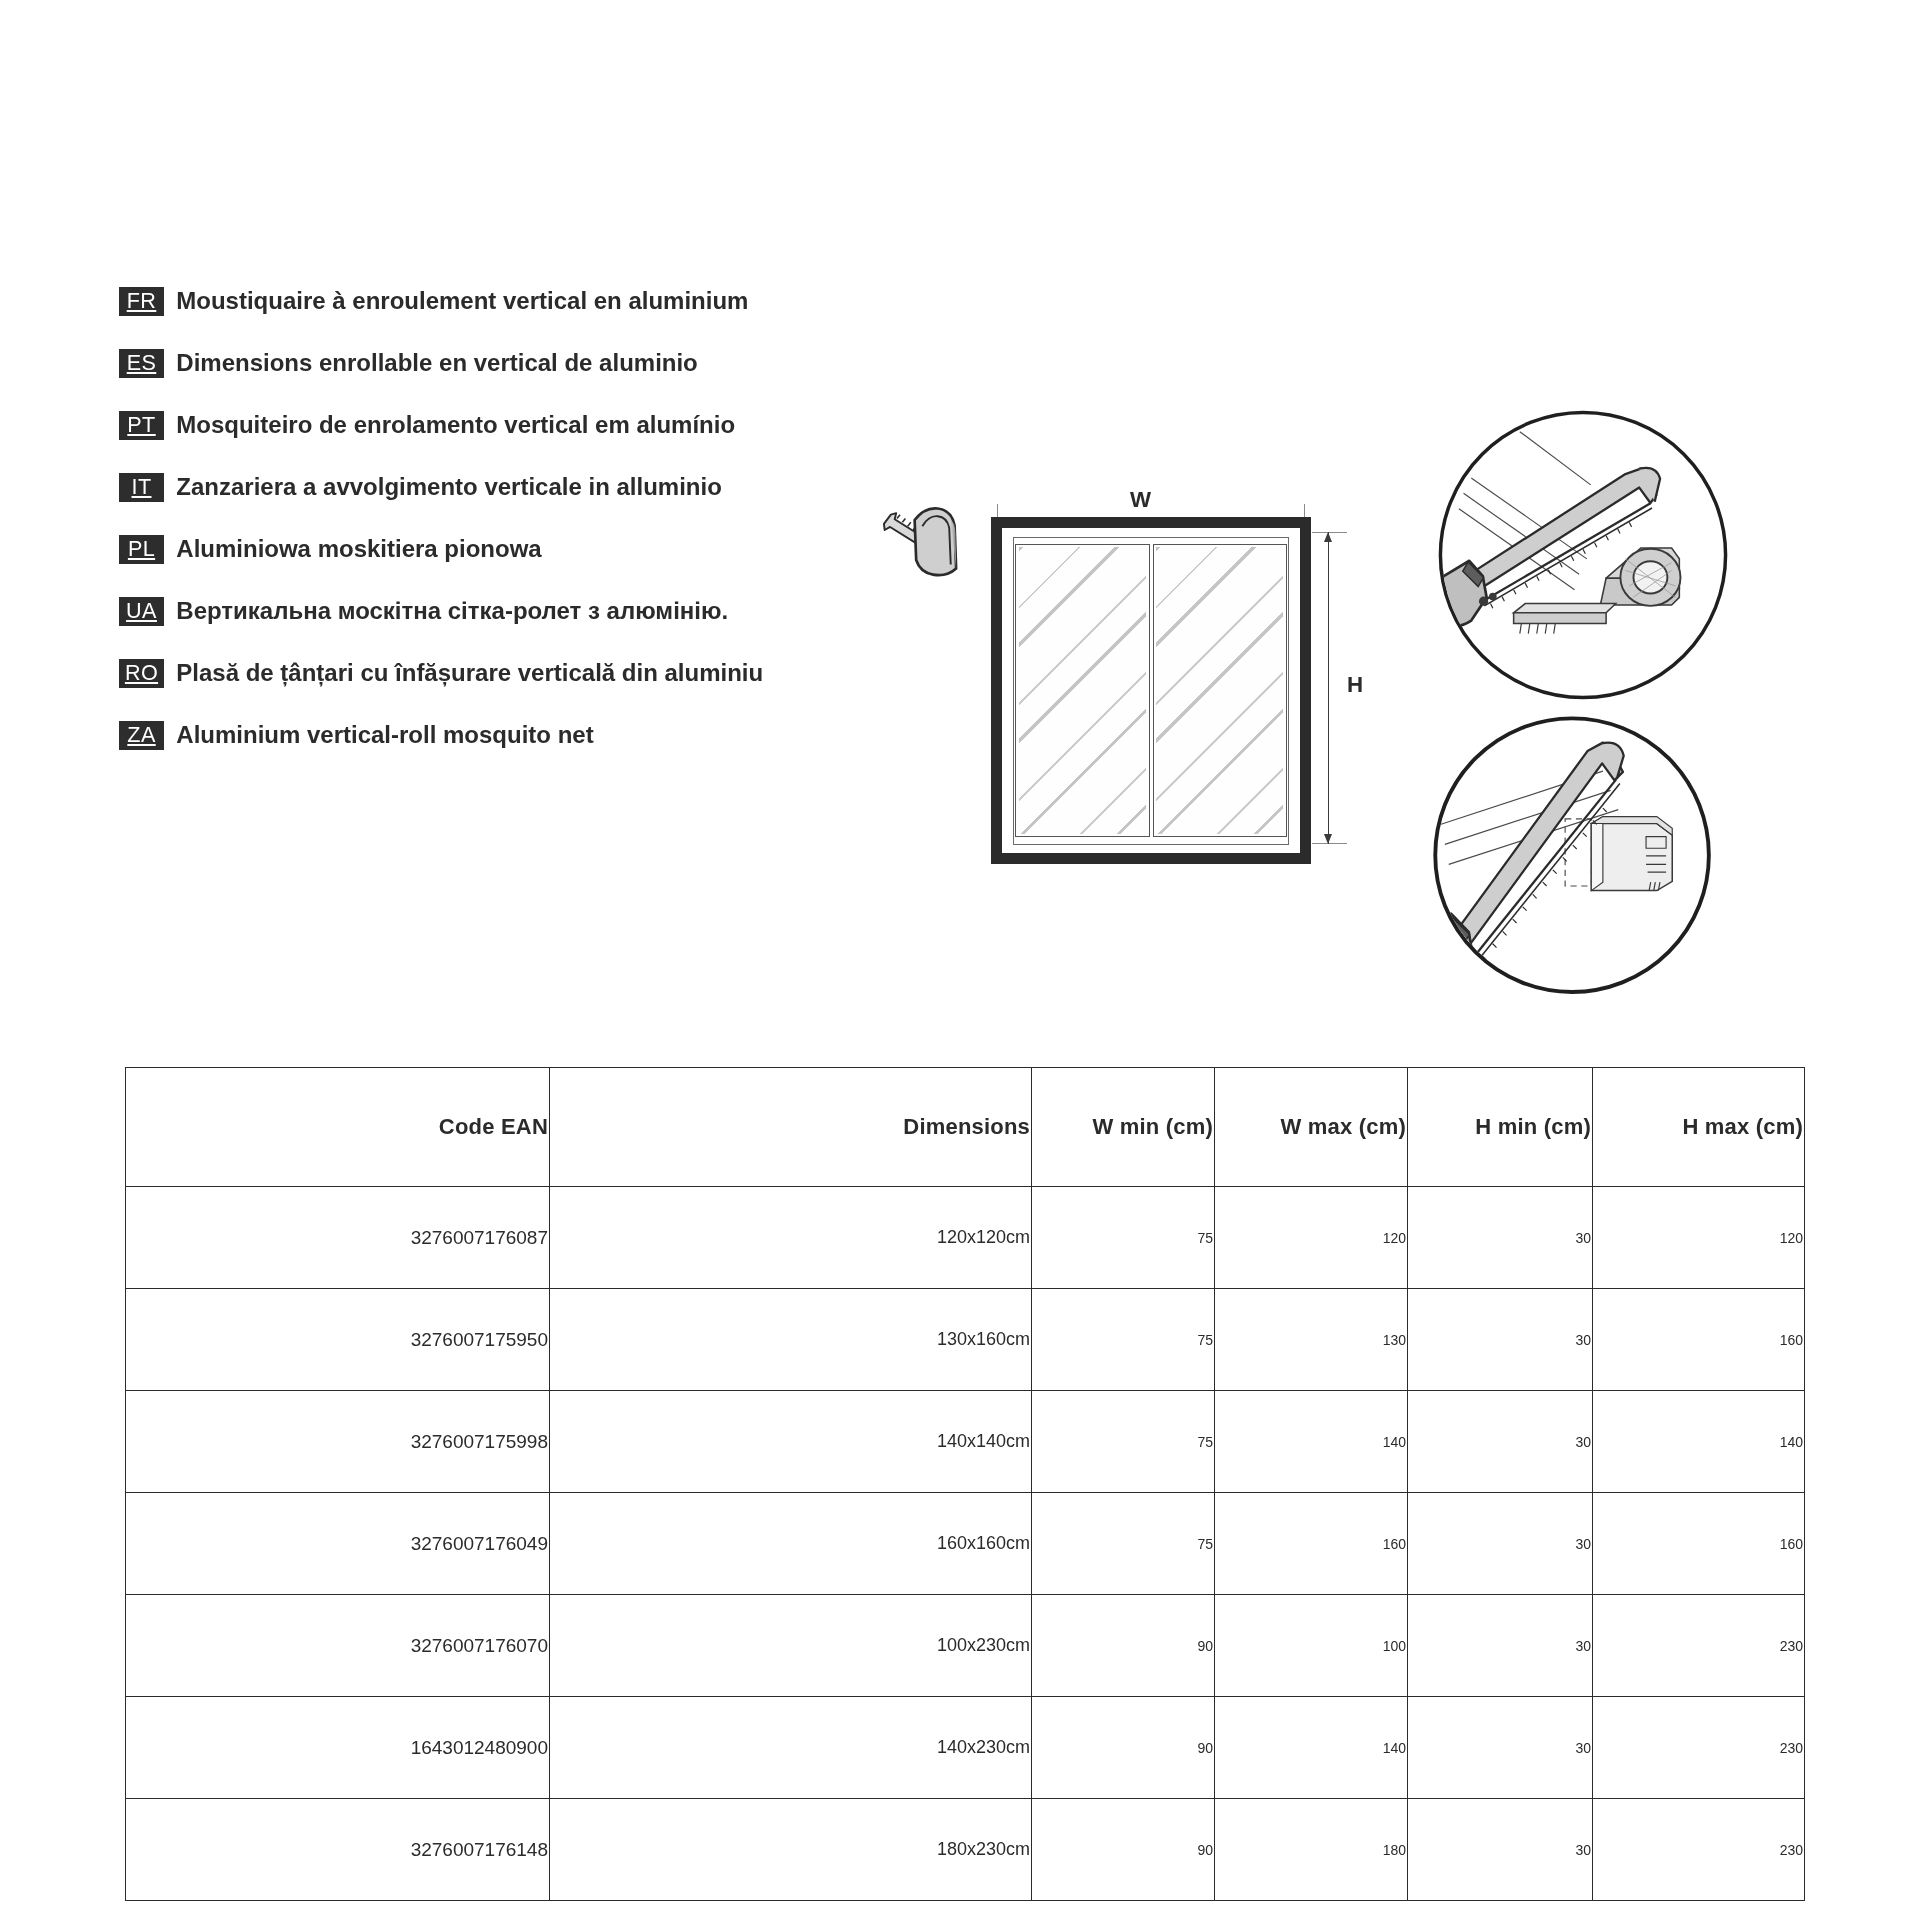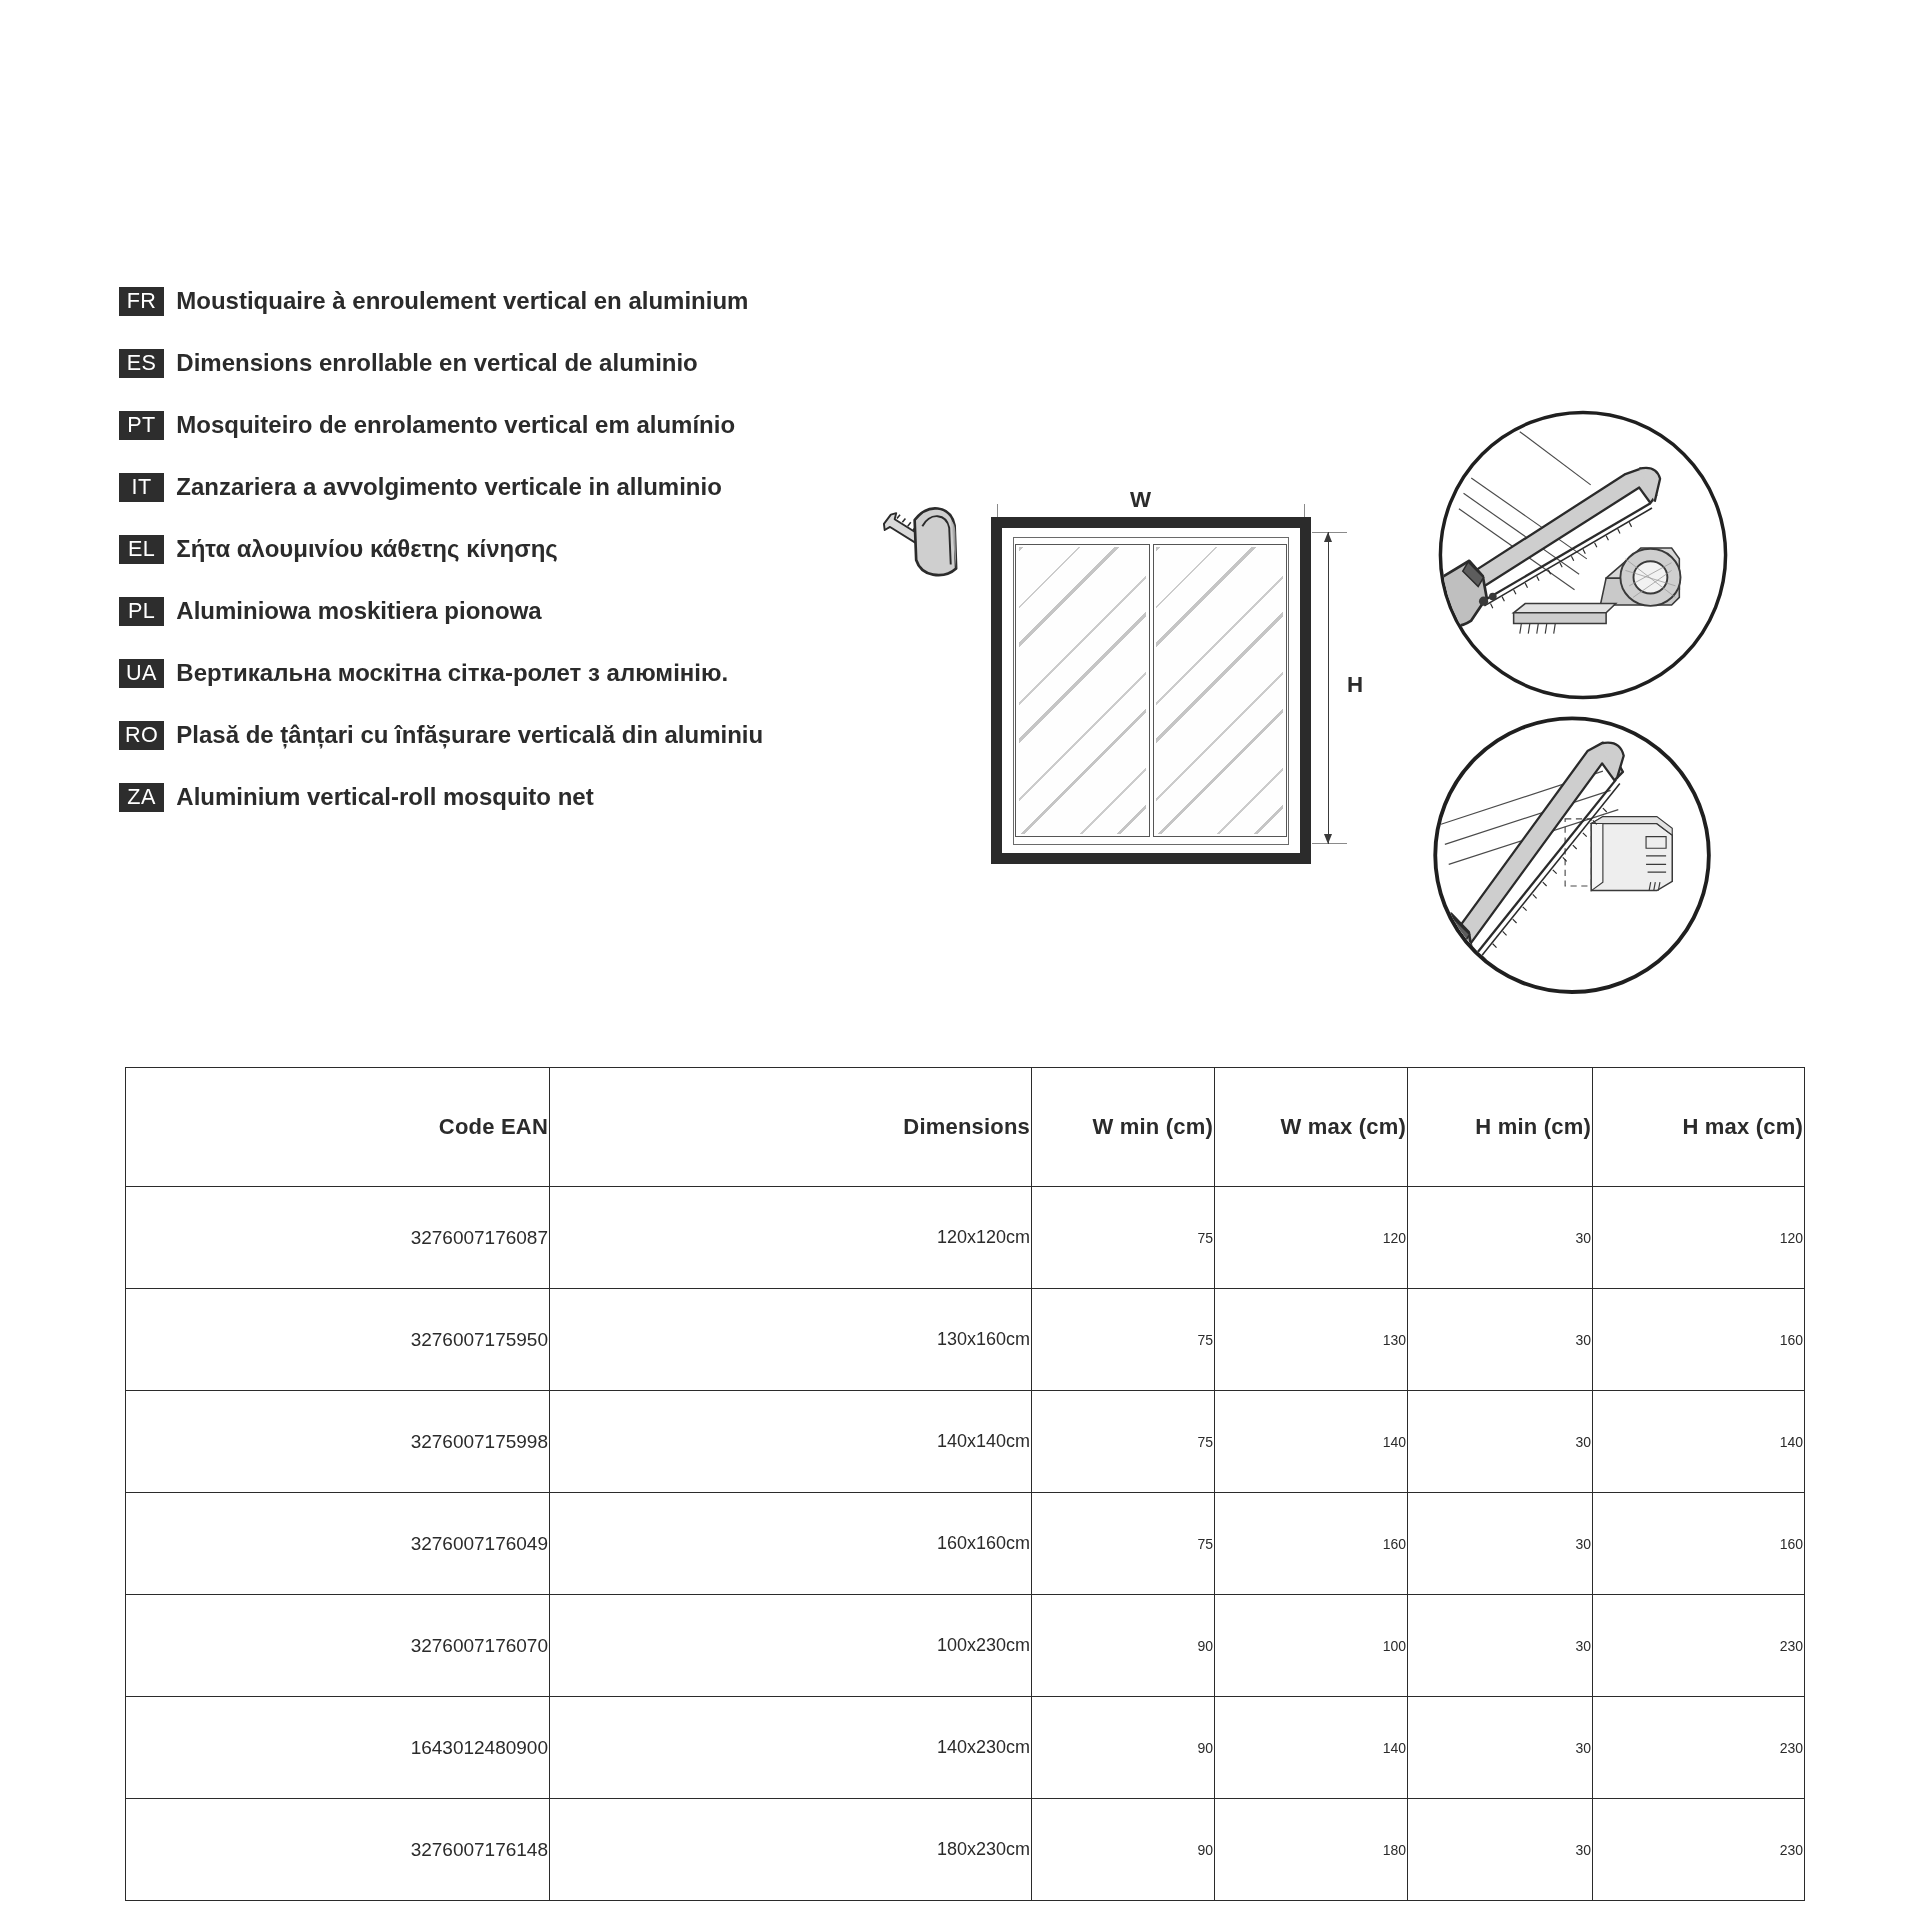--- a/index.html
+++ b/index.html
@@ -34,20 +34,21 @@
     background: #2d2d2d;
     color: #ffffff;
     display: flex;
     align-items: center;
     justify-content: center;
     font-size: 21.6px;
     font-weight: 400;
     letter-spacing: 0.4px;
     flex: 0 0 auto;
     line-height: 1;
+    text-decoration: underline;
   }
   .lang-text {
     margin-left: 12.3px;
     font-size: 24px;
     font-weight: 700;
     color: #2b2b2b;
     white-space: nowrap;
     line-height: 1;
   }
 
@@ -229,24 +230,20 @@
       <div class="lang-badge">ES</div>
       <div class="lang-text">Dimensions enrollable en vertical de aluminio</div>
     </div>
     <div class="lang-row">
       <div class="lang-badge">PT</div>
       <div class="lang-text">Mosquiteiro de enrolamento vertical em alumínio</div>
     </div>
     <div class="lang-row">
       <div class="lang-badge">IT</div>
       <div class="lang-text">Zanzariera a avvolgimento verticale in alluminio</div>
-    </div>
-    <div class="lang-row">
-      <div class="lang-badge">EL</div>
-      <div class="lang-text">Σήτα αλουμινίου κάθετης κίνησης</div>
     </div>
     <div class="lang-row">
       <div class="lang-badge">PL</div>
       <div class="lang-text">Aluminiowa moskitiera pionowa</div>
     </div>
     <div class="lang-row">
       <div class="lang-badge">UA</div>
       <div class="lang-text">Вертикальна москітна сітка-ролет з алюмінію.</div>
     </div>
     <div class="lang-row">

